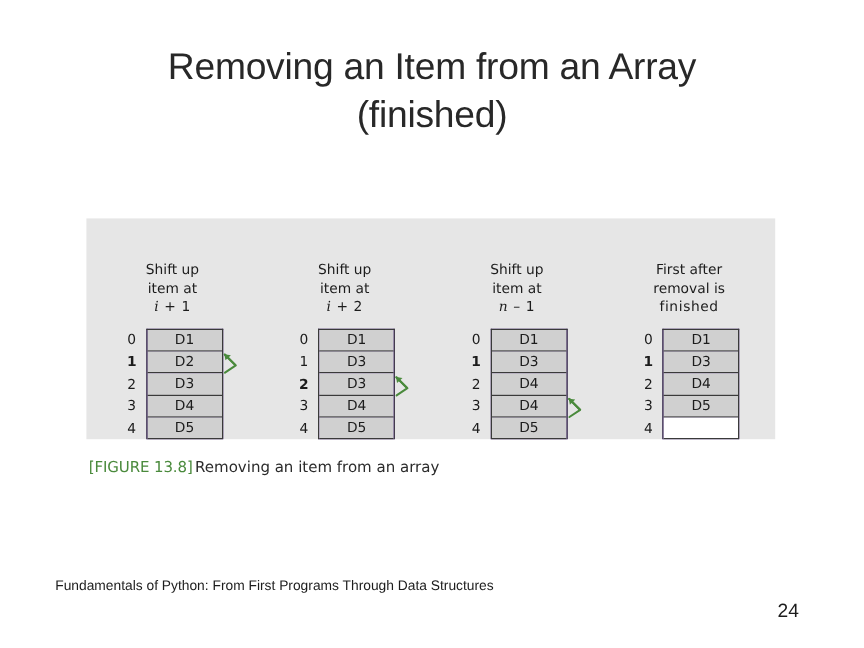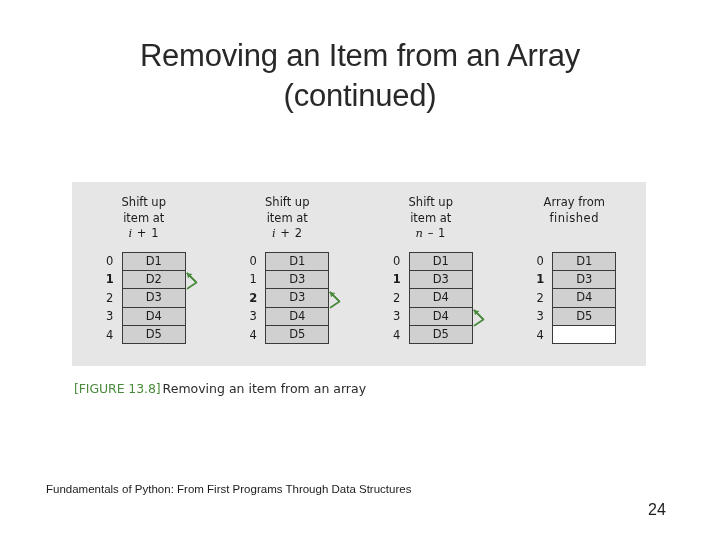--- a/index.html
+++ b/index.html
@@ -50,20 +50,21 @@
     flex-direction: row;
     align-items: flex-start;
     justify-content: flex-start;
   }
 
   .array-panel {
     width: 143.5px;
     height: 129px;
     position: relative;
     box-sizing: border-box;
+    margin-top: 22px;
   }
 
   .panel-header {
     position: absolute;
     top: 13px;
     left: 0;
     width: 143.5px;
     text-align: center;
     font-size: 11.5px;
     line-height: 15.5px;
@@ -179,21 +180,21 @@
     font-size: 16px;
     line-height: 15px;
     color: #1c1c1c;
   }
 </style>
 </head>
 <body>
 
 <div class="slide-title">
   <span class="tline">Removing an Item from an Array</span>
-  <span class="tline">(continued)</span>
+  <span class="tline">(finished)</span>
 </div>
 
 <div class="figure-panel">
   <div class="panels-row" id="panels-row">
       <div class="array-panel">
         <div class="panel-header">
           <span class="hline">Shift up</span>
           <span class="hline">item at</span>
           <span class="hline formula"><span class="ital">i</span><span> + 1</span></span>
         </div>
@@ -276,21 +277,22 @@
             <div class="arrow-marker" style="left: 62px; top: 53.2px;"><svg width="26" height="26" viewBox="0 0 26 26">
                 <path d="M3.5 5.5 L12.5 14.5 L3.5 20.5" fill="none" stroke="#4a8a3c" stroke-width="1.7" stroke-linecap="round" stroke-linejoin="round"></path>
                 <path d="M12.0 14.2 L3.2 5.4" fill="none" stroke="#4a8a3c" stroke-width="1.7" stroke-linecap="round"></path>
                 <path d="M3.0 5.2 L8.4 6.0 L3.9 10.2 Z" fill="#4a8a3c"></path>
               </svg></div>
           </div>
         </div>
       </div>
       <div class="array-panel">
         <div class="panel-header">
-          <span class="hline">Array from</span>
+          <span class="hline">First after</span>
+          <span class="hline">removal is</span>
           <span class="hline formula"><span>finished</span></span>
         </div>
         <div class="panel-body">
           <div class="index-col">
             <div class="index-cell">0</div>
             <div class="index-cell emph">1</div>
             <div class="index-cell">2</div>
             <div class="index-cell">3</div>
             <div class="index-cell">4</div>
           </div>

